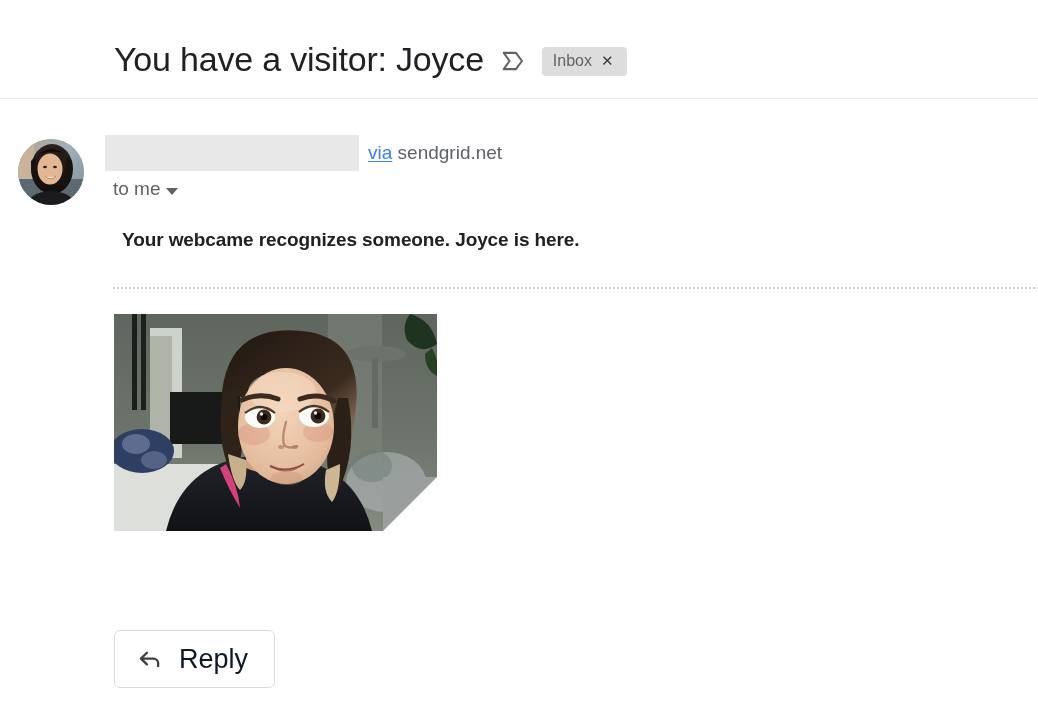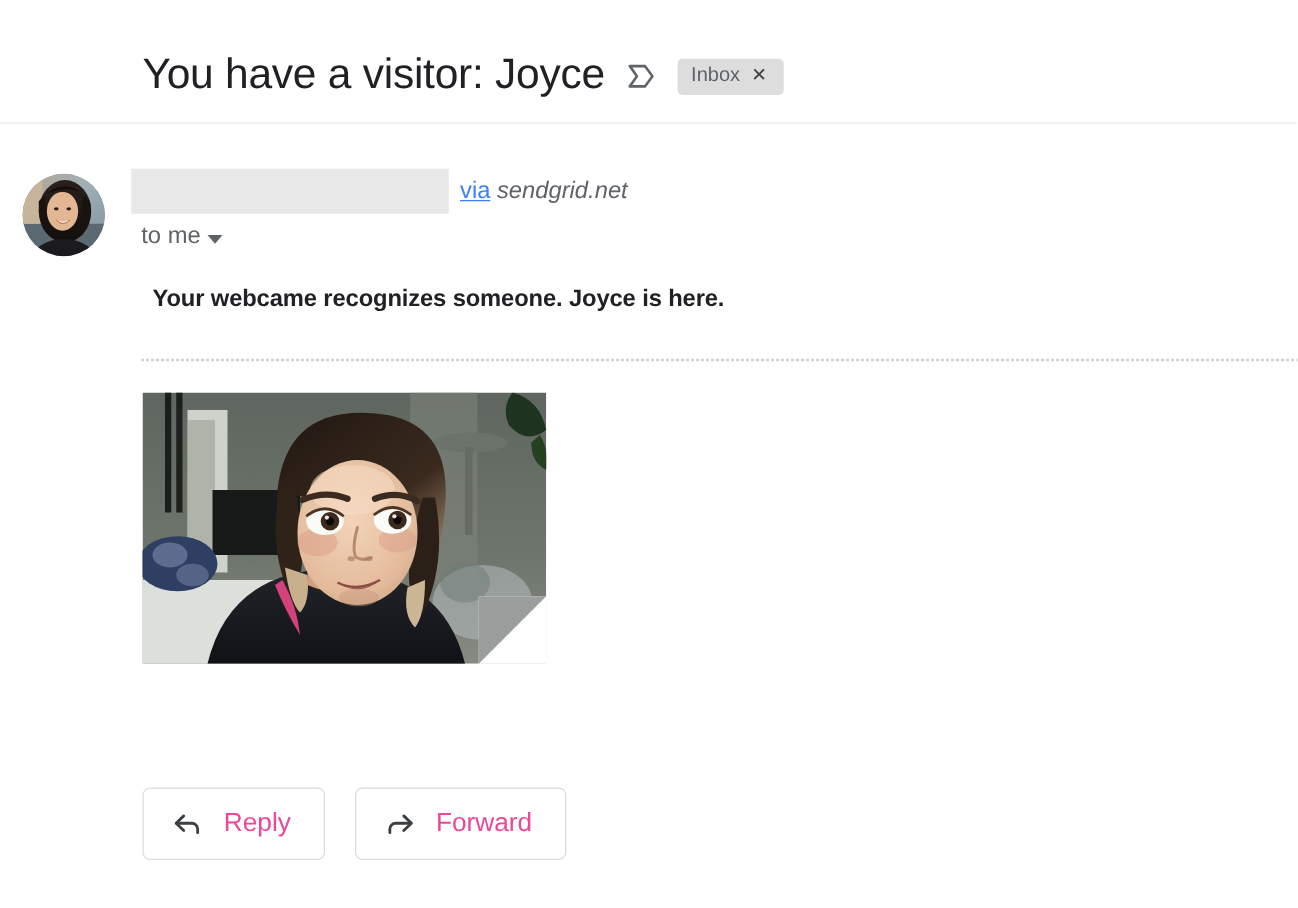--- a/index.html
+++ b/index.html
@@ -112,21 +112,20 @@
     white-space: nowrap;
   }
   .via-link {
     color: #3b82f6;
     text-decoration: underline;
     text-underline-offset: 2px;
     cursor: pointer;
   }
   .via-domain {
     color: #5f6368;
-    font-style: italic;
   }
 
   .to-line {
     position: absolute;
     left: 113px;
     top: 176px;
     display: flex;
     align-items: center;
     gap: 5px;
     height: 26px;
@@ -219,23 +218,23 @@
     gap: 16px;
     height: 58px;
     padding: 0 26px 0 22px;
     background: #ffffff;
     border: 1px solid #dadce0;
     border-radius: 6px;
     cursor: pointer;
     box-sizing: border-box;
   }
   .action-label {
-    font-size: 21px;
+    font-size: 27px;
     line-height: 26px;
-    color: #ec4899;
+    color: #0f172a;
     white-space: nowrap;
   }
   .action-icon {
     display: block;
     width: 26px;
     height: 26px;
     flex: 0 0 auto;
   }
 </style>
 </head>
@@ -423,23 +422,14 @@
   <div class="action-btn">
     <span class="action-icon">
       <svg viewBox="0 0 24 24" width="26" height="26" aria-hidden="true">
         <path d="M9.2 6.2 L3.6 11.6 L9.2 17" fill="none" stroke="#3c4043" stroke-width="2.1" stroke-linecap="round" stroke-linejoin="round"></path>
         <path d="M3.9 11.6 H15.2 a4.3 4.3 0 0 1 4.3 4.3 V18.6" fill="none" stroke="#3c4043" stroke-width="2.1" stroke-linecap="round" stroke-linejoin="round"></path>
       </svg>
     </span>
     <span class="action-label">Reply</span>
   </div>
 
-  <div class="action-btn">
-    <span class="action-icon">
-      <svg viewBox="0 0 24 24" width="26" height="26" aria-hidden="true">
-        <path d="M14.8 6.2 L20.4 11.6 L14.8 17" fill="none" stroke="#3c4043" stroke-width="2.1" stroke-linecap="round" stroke-linejoin="round"></path>
-        <path d="M20.1 11.6 H8.8 a4.3 4.3 0 0 0 -4.3 4.3 V18.6" fill="none" stroke="#3c4043" stroke-width="2.1" stroke-linecap="round" stroke-linejoin="round"></path>
-      </svg>
-    </span>
-    <span class="action-label">Forward</span>
-  </div>
 
 </div>
 
 </body></html>

